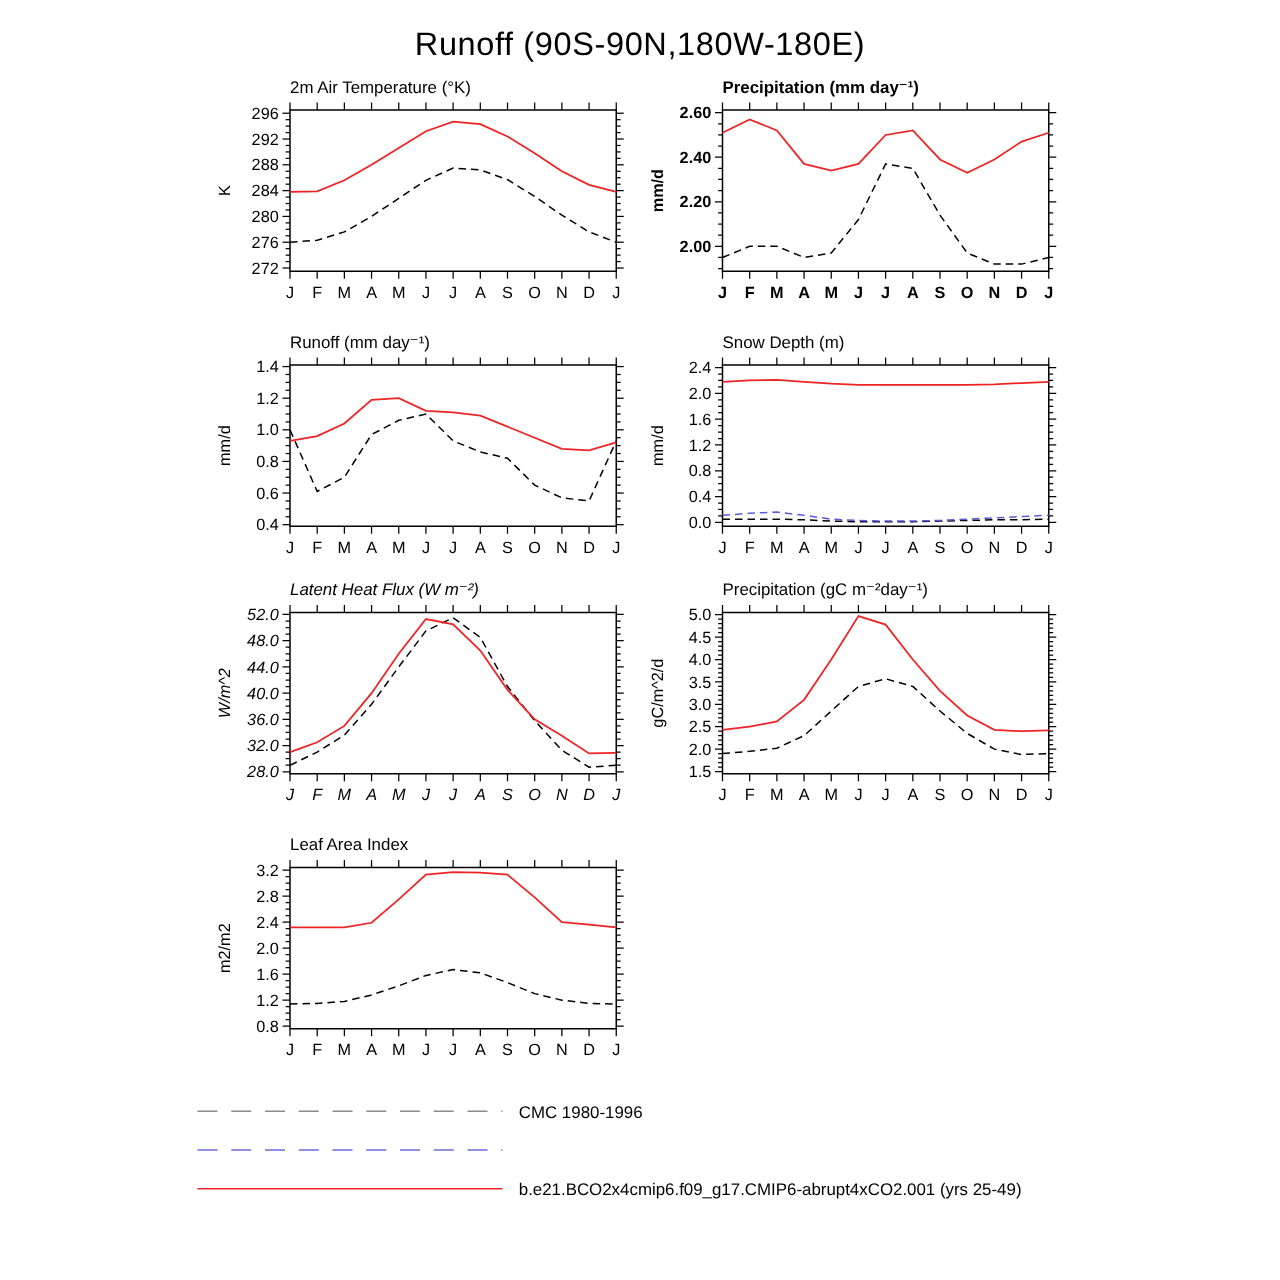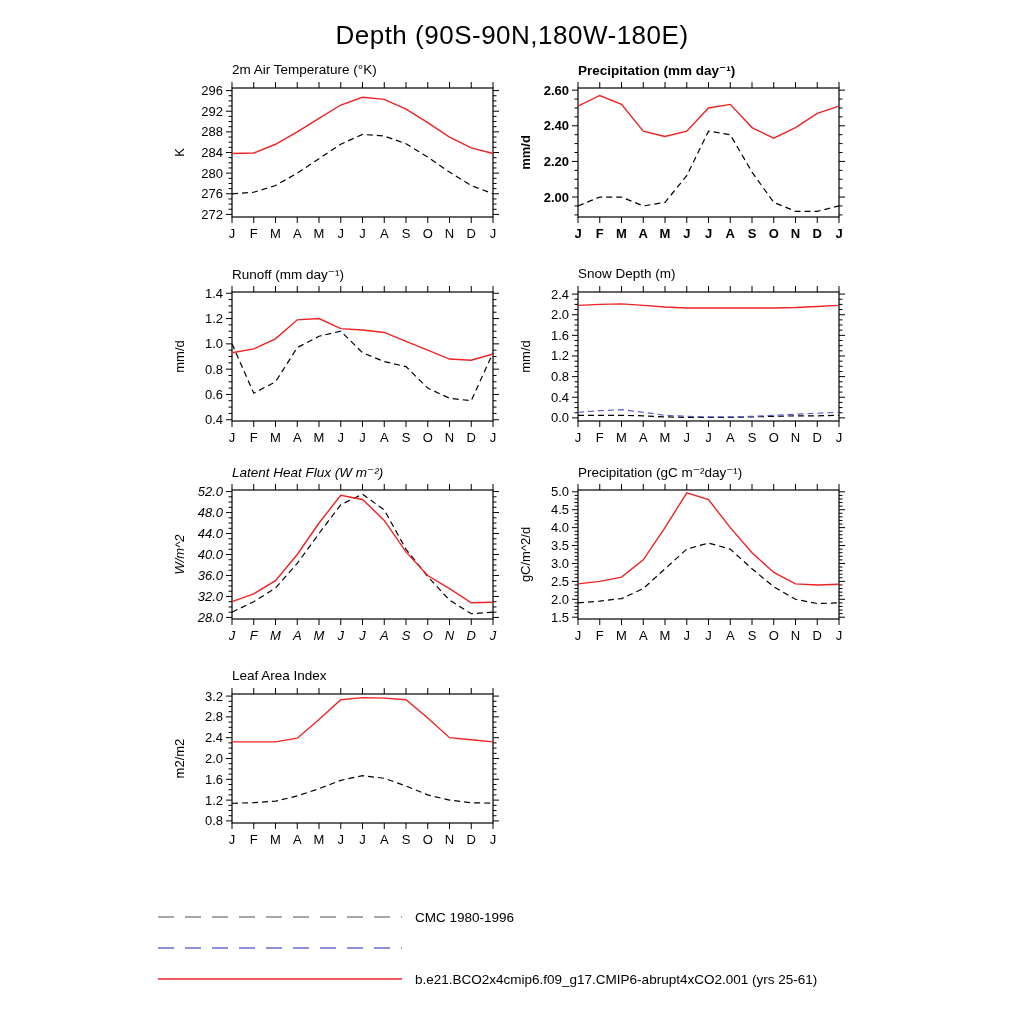--- a/index.html
+++ b/index.html
@@ -11,29 +11,29 @@
   .chart-title{position:absolute;left:72px;top:4px;width:261px;font-size:13.5px;white-space:nowrap;}
   .chart svg{position:absolute;left:0;top:22px;}
   .chart svg text{font-family:"Liberation Sans","DejaVu Sans",sans-serif;font-size:13px;fill:#000;}
   .pos1{left:160px;top:58px;}
   .pos2{left:506px;top:58px;font-weight:bold;}
   .pos3{left:160px;top:262px;}
   .pos4{left:506px;top:262px;}
   .pos5{left:160px;top:460px;font-style:italic;}
   .pos6{left:506px;top:460px;}
   .pos7{left:160px;top:664px;}
-  .legend-row{position:absolute;left:157px;display:flex;align-items:center;gap:12px;height:16px;margin-top:28px;}
+  .legend-row{position:absolute;left:157px;display:flex;align-items:center;gap:12px;height:16px;}
   .legend-label{font-size:13.5px;white-space:nowrap;}
 </style>
 </head>
 <body>
 
 <div id="canvas">
 
-  <div id="main-title">Depth (90S-90N,180W-180E)</div>
+  <div id="main-title">Runoff (90S-90N,180W-180E)</div>
 
   <div class="chart pos1">
     <div class="chart-title">2m Air Temperature (°K)</div>
     <svg width="340" height="172">
         <rect x="72" y="8" width="261" height="129" fill="none" stroke="#000" stroke-width="1.2"></rect>
         <line x1="72" y1="8" x2="72" y2="2" stroke="#000" stroke-width="1"></line>
         <line x1="72" y1="137" x2="72" y2="143" stroke="#000" stroke-width="1"></line>
         <text x="72" y="158" text-anchor="middle">J</text>
         <line x1="93.75" y1="8" x2="93.75" y2="2" stroke="#000" stroke-width="1"></line>
         <line x1="93.75" y1="137" x2="93.75" y2="143" stroke="#000" stroke-width="1"></line>
@@ -772,16 +772,16 @@
   <div class="legend-row" style="top:912px">
     <svg width="246" height="6">
         <line x1="1" y1="3" x2="245" y2="3" stroke="#6b6bdc" stroke-width="1.3" stroke-dasharray="16,11"></line>
       </svg>
   </div>
 
   <div class="legend-row" style="top:943px">
     <svg width="246" height="6">
         <line x1="1" y1="3" x2="245" y2="3" stroke="#ee2324" stroke-width="1.3"></line>
       </svg>
-    <span class="legend-label">b.e21.BCO2x4cmip6.f09_g17.CMIP6-abrupt4xCO2.001 (yrs 25-61)</span>
+    <span class="legend-label">b.e21.BCO2x4cmip6.f09_g17.CMIP6-abrupt4xCO2.001 (yrs 25-49)</span>
   </div>
 
 </div>
 
 </body></html>

